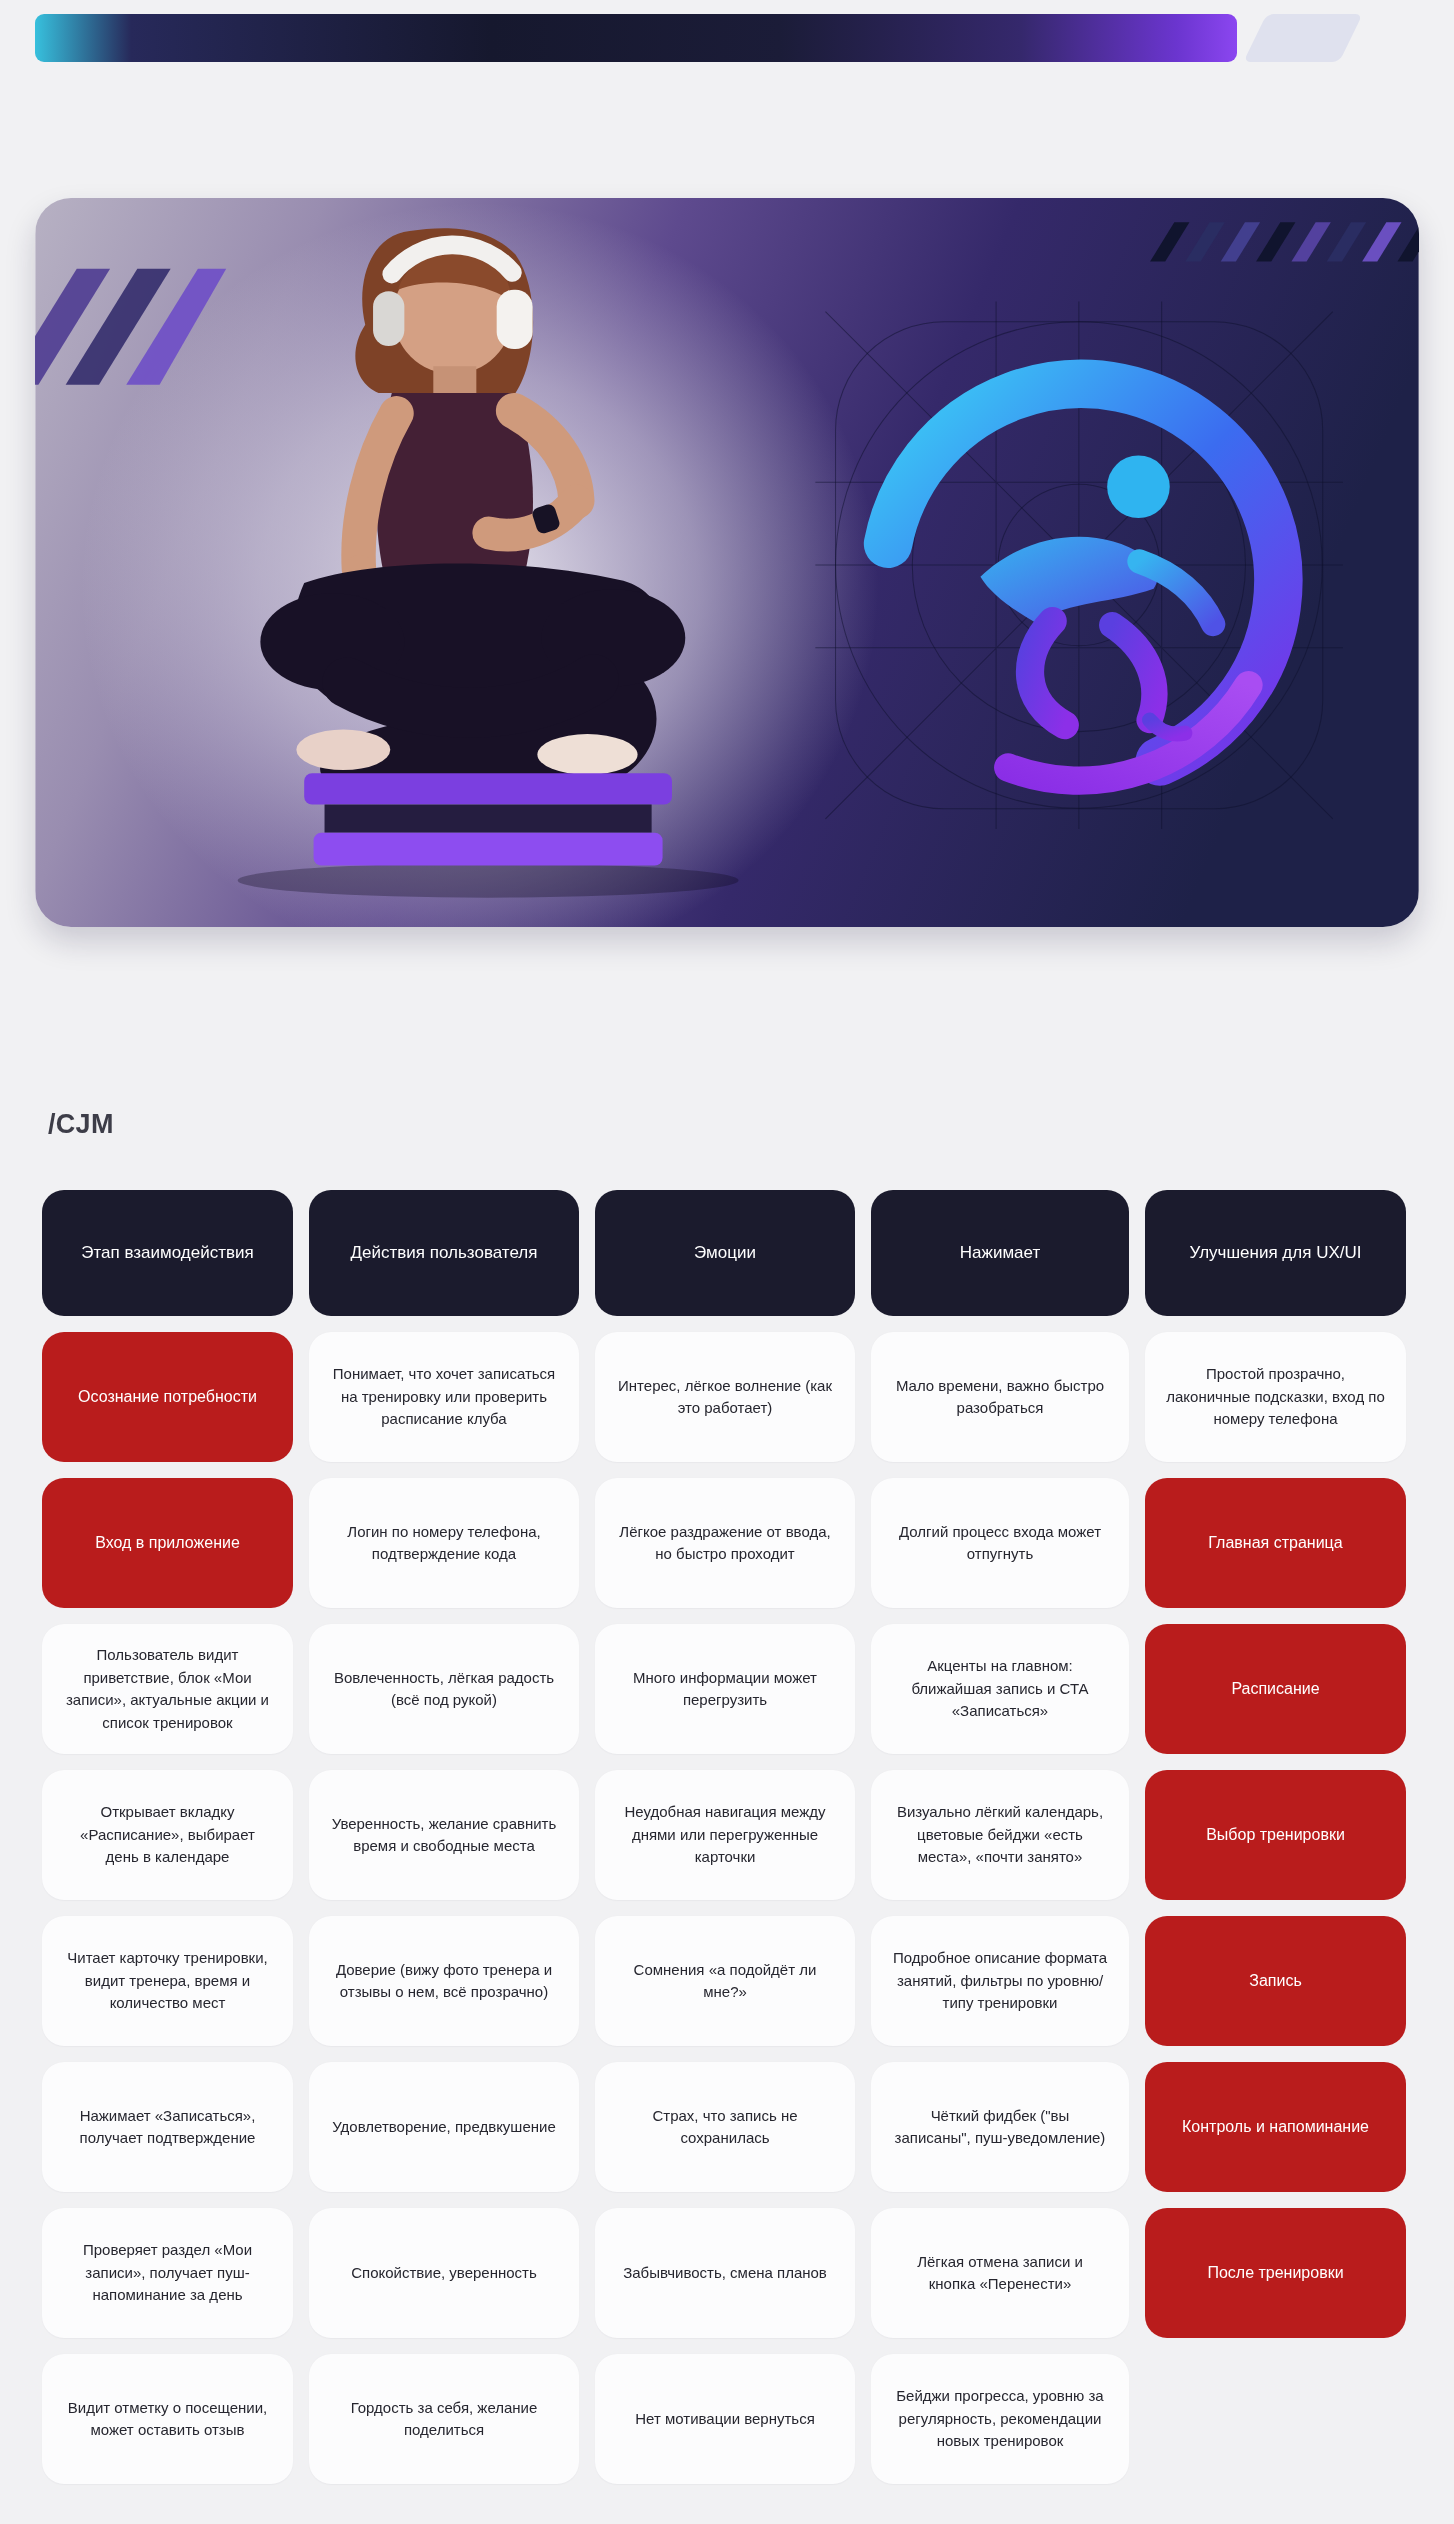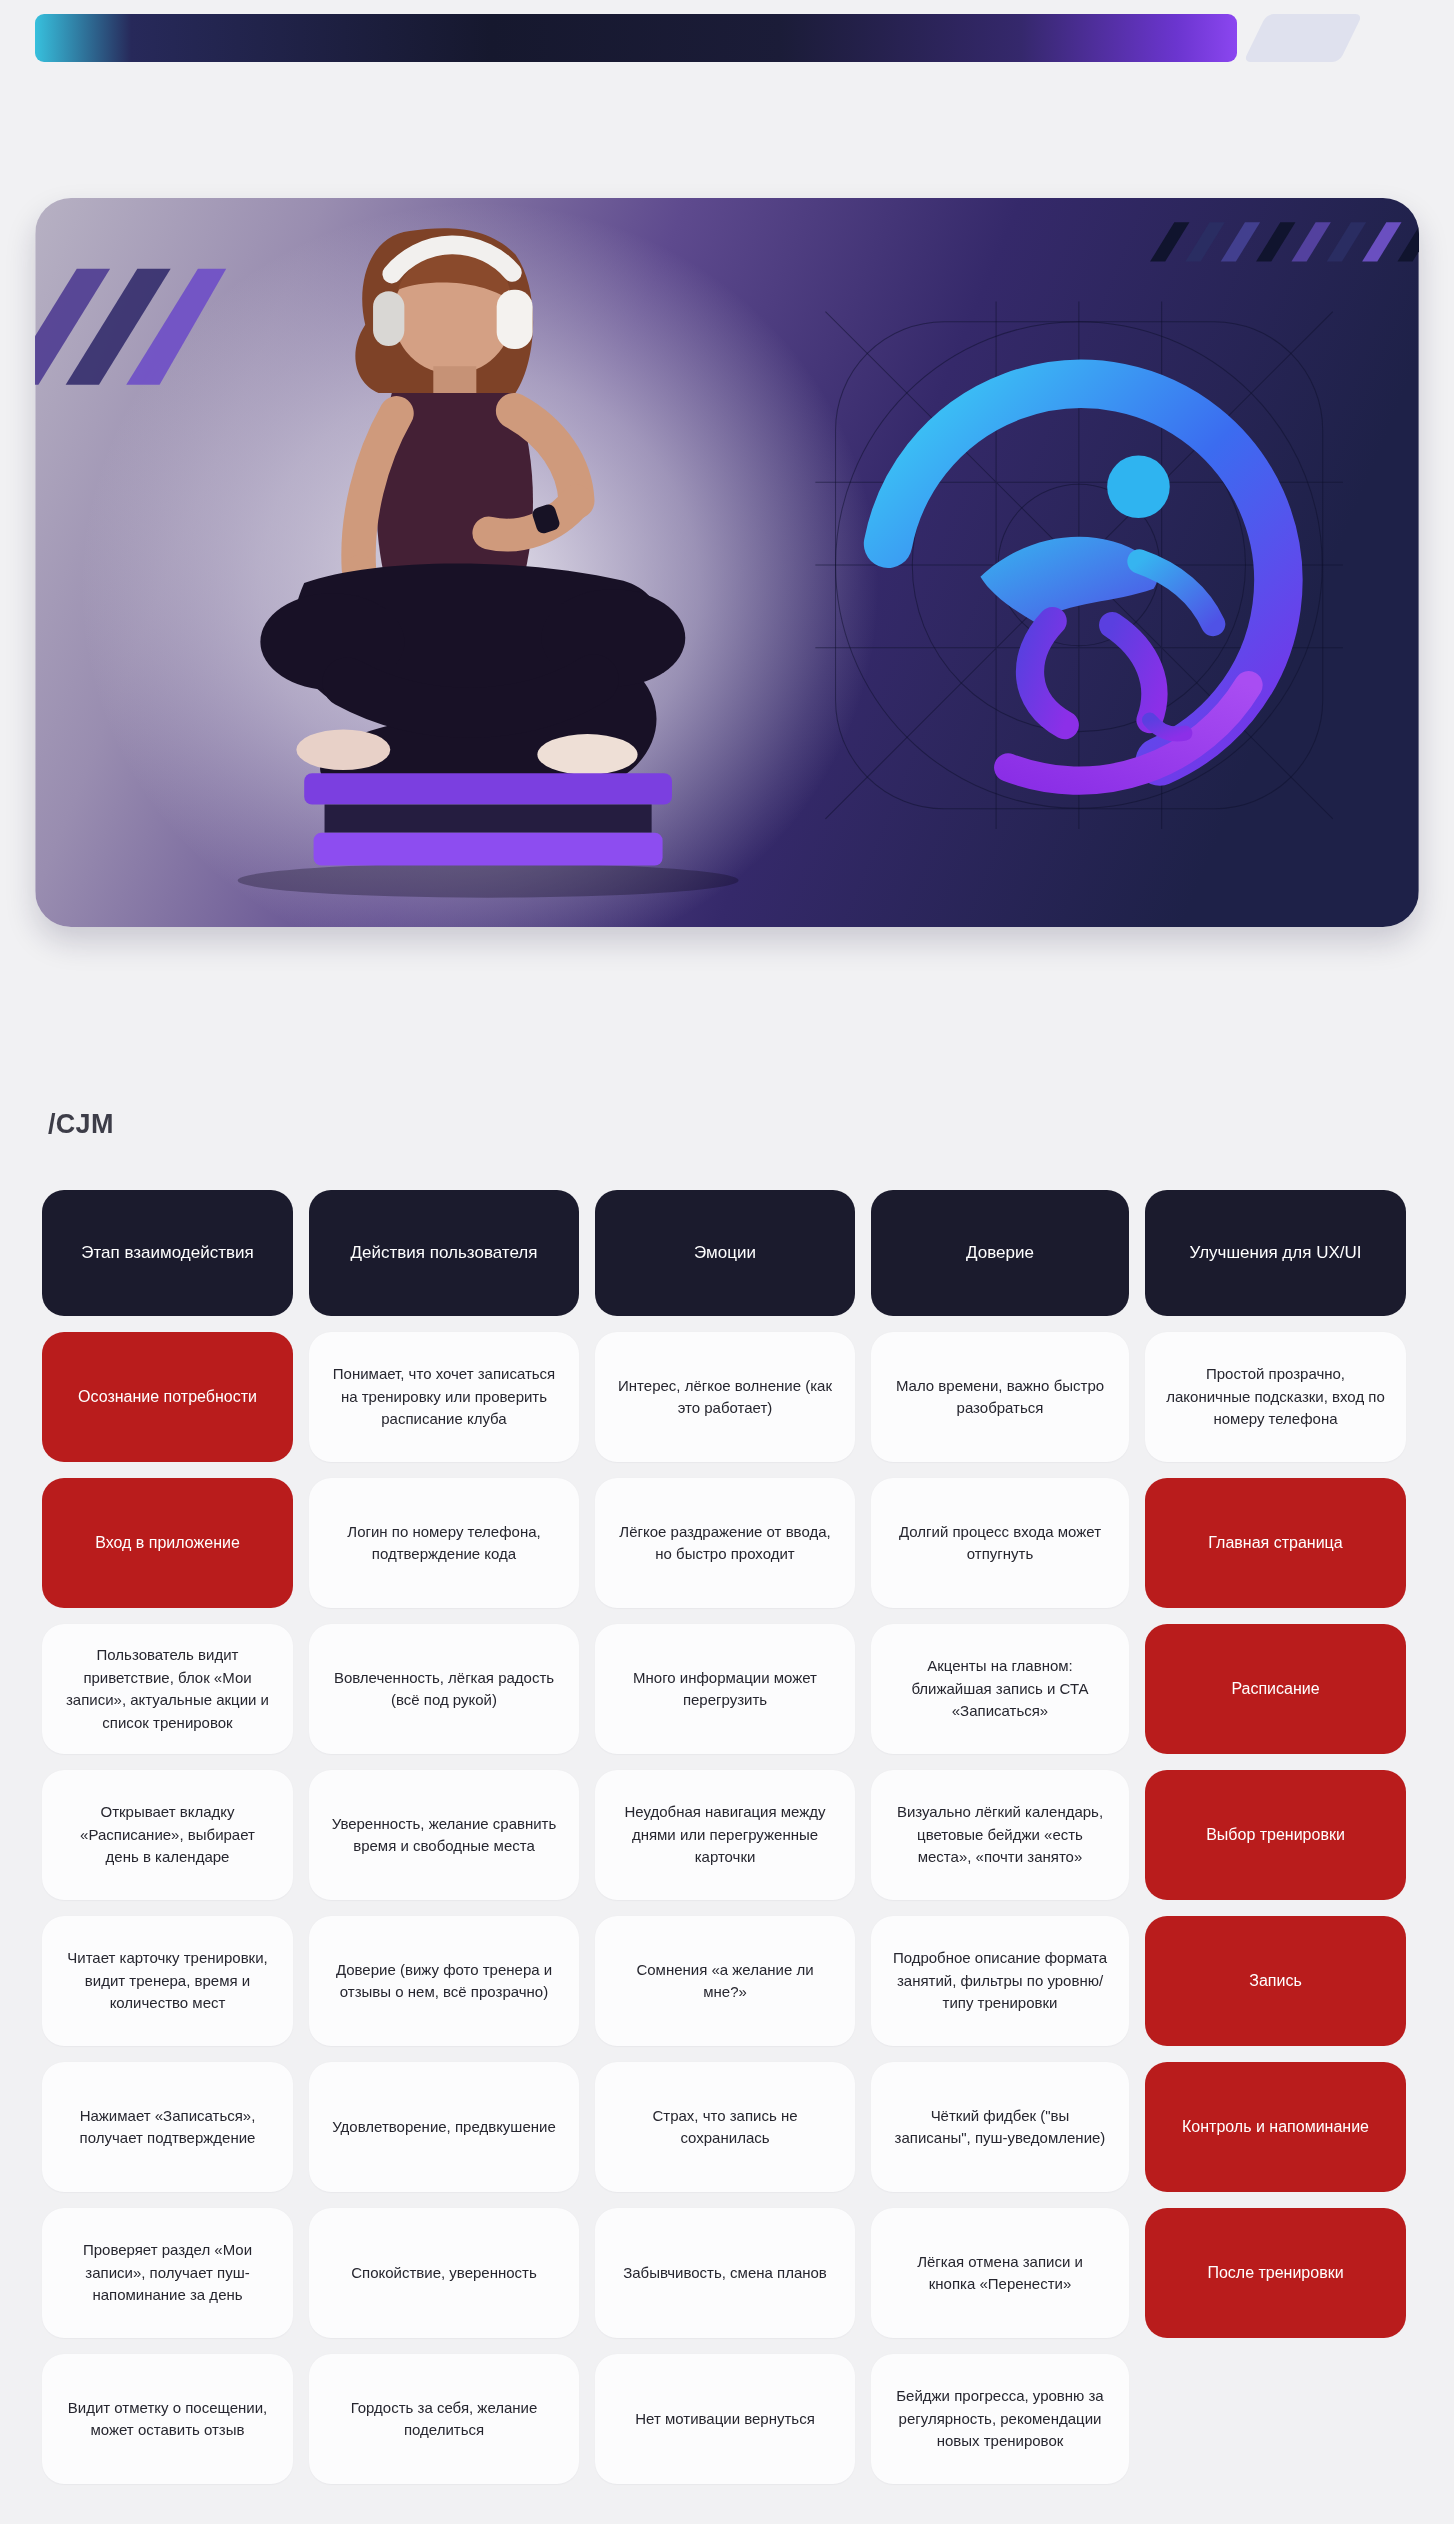--- a/index.html
+++ b/index.html
@@ -278,21 +278,21 @@
       </g>
     </svg>
   </div>
 
   <div class="h-section" style="top:1109px">/CJM</div>
 
   <div class="cjm">
     <div class="th">Этап взаимодействия</div>
     <div class="th">Действия пользователя</div>
     <div class="th">Эмоции</div>
-    <div class="th">Доверие</div>
+    <div class="th">Нажимает</div>
     <div class="th">Улучшения для UX/UI</div>
 
     <div class="stage">Осознание потребности</div>
     <div class="td">Понимает, что хочет записаться на тренировку или проверить расписание клуба</div>
     <div class="td">Интерес, лёгкое волнение (как это работает)</div>
     <div class="td">Мало времени, важно быстро разобраться</div>
     <div class="td">Простой прозрачно, лаконичные подсказки, вход по номеру телефона</div>
 
     <div class="stage">Вход в приложение</div>
     <div class="td">Логин по номеру телефона, подтверждение кода</div>
@@ -307,21 +307,21 @@
 
     <div class="stage">Расписание</div>
     <div class="td">Открывает вкладку «Расписание», выбирает день в календаре</div>
     <div class="td">Уверенность, желание сравнить время и свободные места</div>
     <div class="td">Неудобная навигация между днями или перегруженные карточки</div>
     <div class="td">Визуально лёгкий календарь, цветовые бейджи «есть места», «почти занято»</div>
 
     <div class="stage">Выбор тренировки</div>
     <div class="td">Читает карточку тренировки, видит тренера, время и количество мест</div>
     <div class="td">Доверие (вижу фото тренера и отзывы о нем, всё прозрачно)</div>
-    <div class="td">Сомнения «а желание ли мне?»</div>
+    <div class="td">Сомнения «а подойдёт ли мне?»</div>
     <div class="td">Подробное описание формата занятий, фильтры по уровню/ типу тренировки</div>
 
     <div class="stage">Запись</div>
     <div class="td">Нажимает «Записаться», получает подтверждение</div>
     <div class="td">Удовлетворение, предвкушение</div>
     <div class="td">Страх, что запись не сохранилась</div>
     <div class="td">Чёткий фидбек ("вы записаны", пуш-уведомление)</div>
 
     <div class="stage">Контроль и напоминание</div>
     <div class="td">Проверяет раздел «Мои записи», получает пуш-напоминание за день</div>

